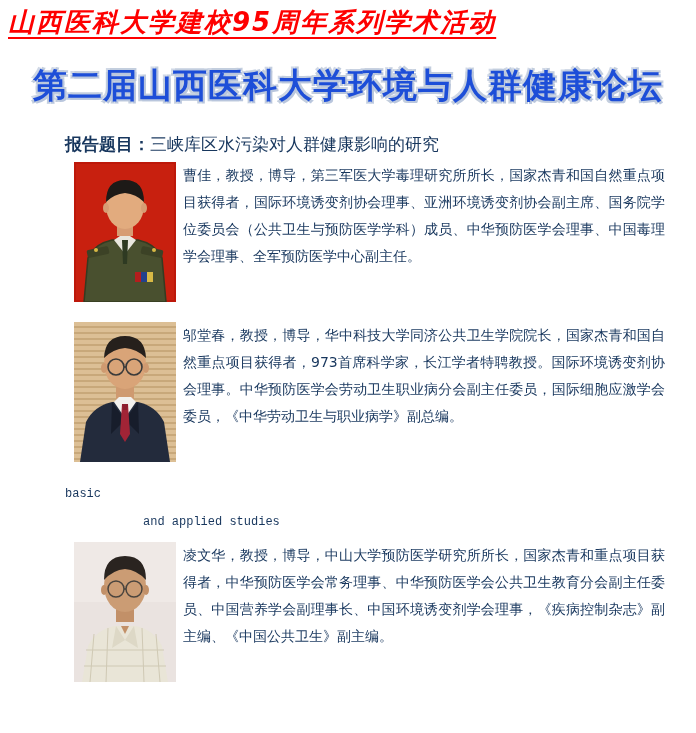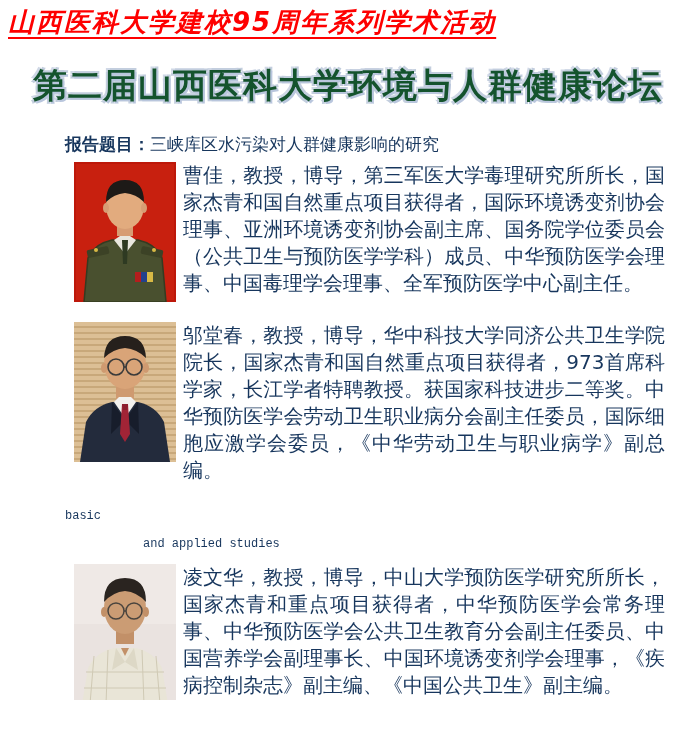--- a/index.html
+++ b/index.html
@@ -26,21 +26,21 @@
     white-space:nowrap;
   }
   
   .main-title{
     margin-top:26px;
     text-align:center;
     font-size:34px;
     line-height:42px;
     font-weight:800;
     letter-spacing:1px;
-    color:#14532d;
+    color:#1d4ed8;
     text-shadow:2px 2px 0 #b9c6dd, -2px 2px 0 #c3cede, 2px -2px 0 #c3cede, -2px -2px 0 #d0d8e6;
     white-space:nowrap;
   }
   
   .section{margin-left:65px;}
   .sec-1{margin-top:26px;}
   .sec-2{margin-top:20px;}
   .sec-3{margin-top:18px;}
   .topic-row{
     font-size:17px;
@@ -69,21 +69,21 @@
   .photo svg{display:block;}
   .photo-2-bg{
     background:repeating-linear-gradient(
       to bottom,
       #dcbf95 0px,#dcbf95 4px,
       #c8a87a 4px,#c8a87a 6px);
   }
   .bio{
     margin-left:7px;
     width:482px;
-    font-size:20px;
+    font-size:14px;
     line-height:27px;
     text-align:justify;
     color:#17365d;
   }
 </style>
 </head>
 <body>
 
 <div class="page">
 
@@ -148,21 +148,21 @@
           <ellipse cx="51" cy="42" rx="21" ry="25" fill="#d9a478"></ellipse>
           <path d="M30 36 Q31 14 51 14 Q71 14 72 36 Q63 27 51 26 Q39 27 30 36 Z" fill="#26201c"></path>
           <ellipse cx="30" cy="46" rx="3" ry="5" fill="#cf9a70"></ellipse>
           <ellipse cx="72" cy="46" rx="3" ry="5" fill="#cf9a70"></ellipse>
 
           <circle cx="42" cy="45" r="8" fill="none" stroke="#3a3a3a" stroke-width="1.6"></circle>
           <circle cx="60" cy="45" r="8" fill="none" stroke="#3a3a3a" stroke-width="1.6"></circle>
           <line x1="50" y1="45" x2="52" y2="45" stroke="#3a3a3a" stroke-width="1.6"></line>
         </svg>
       </div>
-      <div class="bio">邬堂春，教授，博导，华中科技大学同济公共卫生学院院长，国家杰青和国自然重点项目获得者，973首席科学家，长江学者特聘教授。获国家科技进步二等奖。中华预防医学会劳动卫生职业病分会副主任委员，国际细胞应激学会委员，《中华劳动卫生与职业病学》副总编。</div>
+      <div class="bio">邬堂春，教授，博导，华中科技大学同济公共卫生学院院长，国家杰青和国自然重点项目获得者，973首席科学家，长江学者特聘教授。国际环境诱变剂协会理事。中华预防医学会劳动卫生职业病分会副主任委员，国际细胞应激学会委员，《中华劳动卫生与职业病学》副总编。</div>
     </div>
   </div>
 
   <div class="section sec-3">
     <div class="topic-line">basic</div>
     <div class="topic-line indented">and applied studies</div>
     <div class="media-row">
       <div class="photo">
         <svg width="102" height="140" viewBox="0 0 102 140">
           <rect x="0" y="0" width="102" height="140" fill="#eae3e0"></rect>

